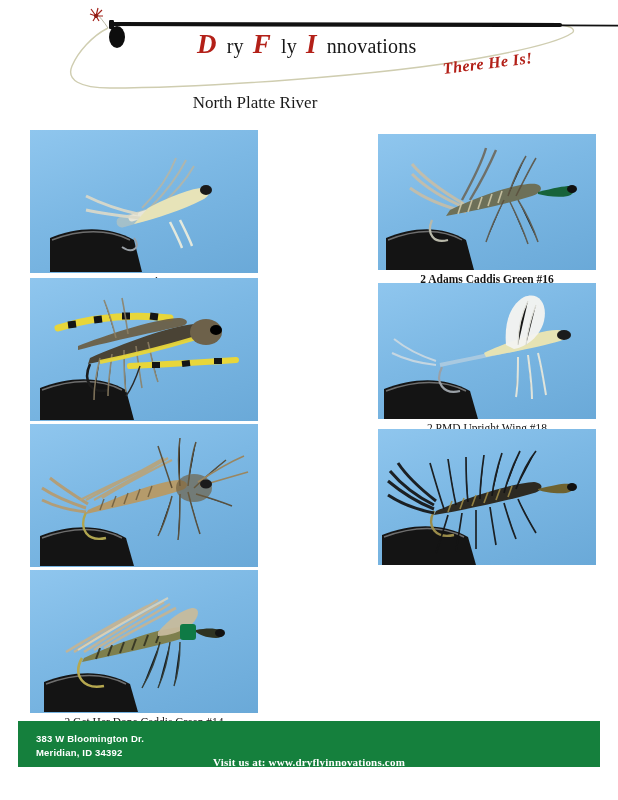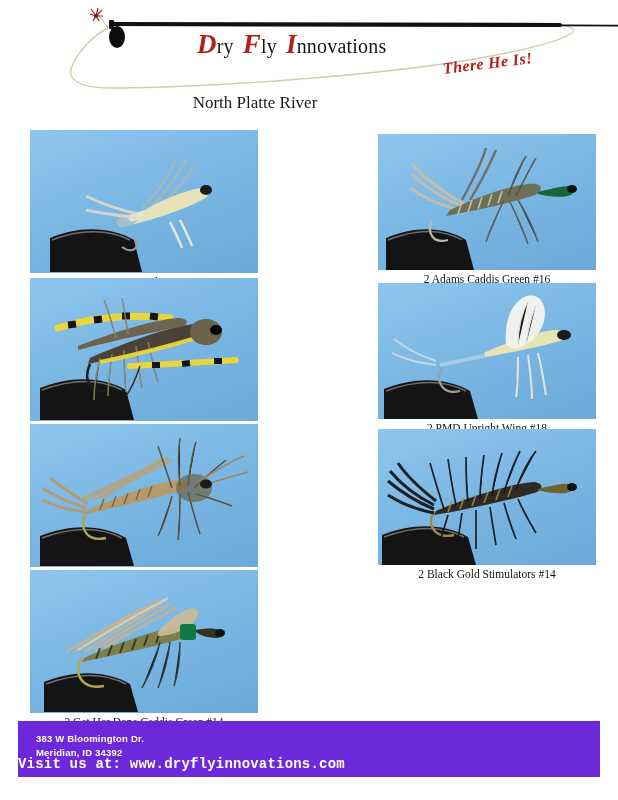--- a/index.html
+++ b/index.html
@@ -42,20 +42,21 @@
   .brand-text .cap {
     font-family: "Liberation Serif", "DejaVu Serif", serif;
     font-style: italic;
     font-weight: bold;
     font-size: 27px;
     color: #b32018;
   }
   .brand-text .rest {
     font-size: 20px;
     color: #171717;
+    margin-left: 10px;
   }
   .brand-gap { display:inline-block; width:9px; }
 
   .tagline {
     position: absolute;
     left: 443px;
     top: 60px;
     font-family: "Liberation Serif", "DejaVu Serif", serif;
     font-style: italic;
     font-weight: bold;
@@ -99,35 +100,35 @@
     padding-top: 3px;
     font-family: "Liberation Serif", "DejaVu Serif", serif;
     white-space: nowrap;
   }
 
   
   .col-l { left: 30px; width: 228px; }
   .col-r { left: 378px; width: 218px; }
 
   .r1 { top: 130px; }
-  .r1r { top: 134px; }
+  .r1r { top: 134px; font-weight: bold; }
   .r2 { top: 278px; }
   .r2r { top: 283px; }
   .r3 { top: 424px; }
   .r3r { top: 429px; }
   .r4 { top: 570px; }
 
   
   .footer {
     position: absolute;
     left: 18px;
     top: 721px;
     width: 582px;
-    height: 56px;
-    background: #6d28d9;
+    height: 46px;
+    background: #15803d;
     color: #ffffff;
   }
   .footer .addr {
     position: absolute;
     left: 18px;
     top: 11px;
     font-family: "Liberation Sans", "DejaVu Sans", sans-serif;
     font-size: 9.5px;
     font-weight: bold;
     line-height: 14px;
@@ -143,23 +144,23 @@
     font-weight: bold;
     line-height: 14px;
     letter-spacing: 0.2px;
   }
   .footer .contact span.lbl { display:inline-block; width: 22px; }
   .footer .visit {
     position: absolute;
     left: 0;
     top: 35px;
     width: 582px;
-    text-align: left;
-    font-family: Liberation Mono, monospace;
-    font-size: 14px;
+    text-align: center;
+    font-family: Liberation Serif, serif;
+    font-size: 11px;
     font-weight: bold;
     letter-spacing: 0.2px;
   }
 </style>
 </head>
 <body>
 
 <div class="header">
 
   <svg class="logo-svg" width="618" height="92" viewBox="0 0 618 92">
@@ -384,21 +385,20 @@
             <path d="M84 84 C 82 98, 80 110, 78 122"></path>
           <path d="M98 81 C 98 96, 98 108, 98 120"></path>
             <path d="M112 78 C 114 92, 116 104, 118 116"></path>
           <path d="M126 74 C 130 88, 134 100, 138 110"></path>
             <path d="M140 70 C 146 84, 152 94, 158 104"></path>
         </g>
         <path d="M160 60 C 176 56, 186 54, 192 55 C 198 56, 196 63, 188 64 C 178 65, 166 63, 160 61 Z" fill="#6e6230"></path>
         <ellipse cx="194" cy="58" rx="5" ry="4" fill="#111111"></ellipse>
       </svg>
     </div>
-    <div class="caption">2 Black Gold Stimulators #14</div>
   </div>
 
   <div class="product col-l r4">
     <div class="photo">
       <svg class="fly" viewBox="0 0 228 142" preserveAspectRatio="none">
         <path d="M14 142 L14 112 C 44 100, 76 100, 100 114 L 108 142 Z" fill="#141414"></path>
         <path d="M16 114 C 46 103, 74 103, 96 114" stroke="#6e6e6e" stroke-width="1.4" fill="none"></path>
         <path d="M52 88 C 42 106, 54 120, 74 116" stroke="#b6a84f" stroke-width="2.6" fill="none"></path>
 
         <path d="M52 92 C 90 84, 128 76, 154 68 C 164 65, 164 57, 152 57 C 126 58, 76 78, 54 88 Z" fill="#7e7f4d"></path>

